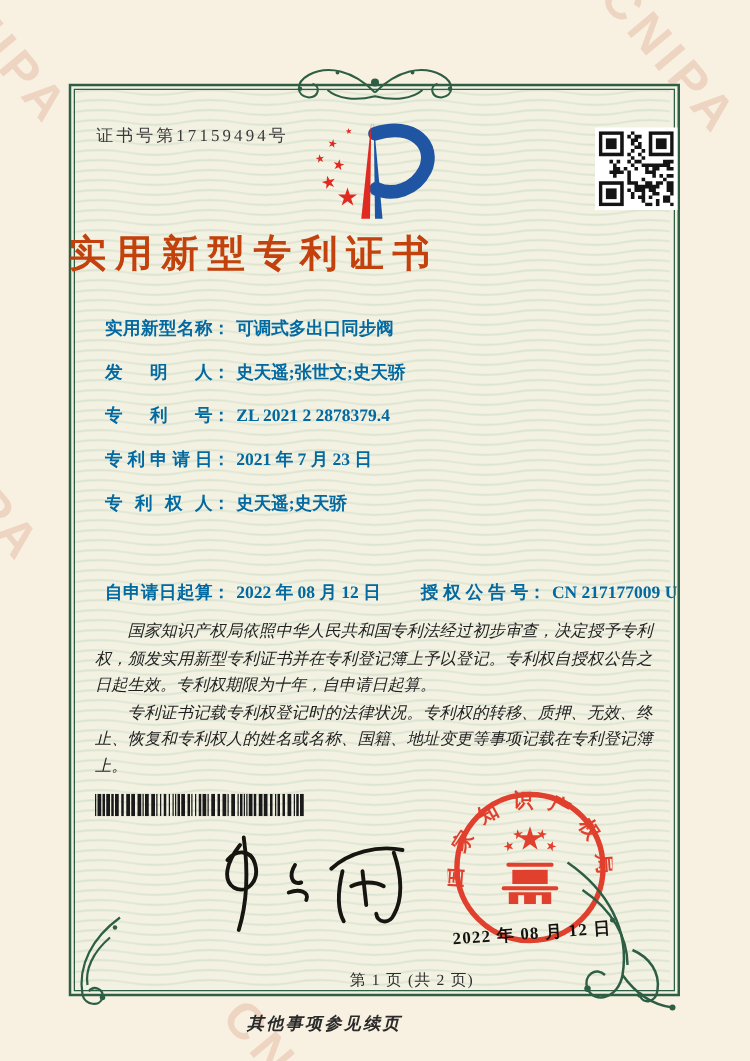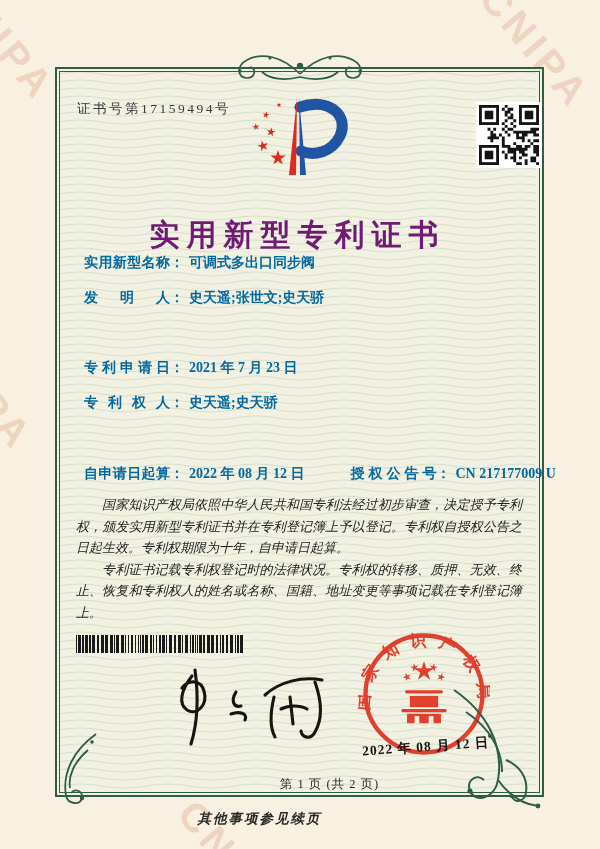--- a/index.html
+++ b/index.html
@@ -19,28 +19,28 @@
                border:1px solid #2e5f44;}
   .waves{position:absolute;left:1px;top:1px;z-index:0;opacity:.8;}
 
   .content{position:absolute;left:55px;top:67px;width:485px;height:796px;z-index:3;}
 
   .cert-no{position:absolute;left:22px;top:33px;font-size:13.5px;letter-spacing:2.5px;color:#3a3a3a;}
 
   .logo{position:absolute;left:188px;top:28px;}
   .qr{position:absolute;left:421px;top:35px;background:#fff;padding:3px;line-height:0;}
 
-  .title{position:absolute;left:0;top:116px;width:100%;text-align:center;
-         font-size:30px;font-weight:700;letter-spacing:7px;color:#701a75;margin-top:32px;}
+  .title{position:absolute;left:0;top:116px;width:100%;
+         font-size:30px;font-weight:700;letter-spacing:7px;color:#c2410c;}
 
   .field{position:absolute;left:29px;font-size:14px;font-weight:600;color:#0369a1;white-space:nowrap;}
   .lab{display:inline-block;width:86px;text-align:justify;text-align-last:justify;}
   .col{margin-right:5px;}
   .r1{top:187px}.r2{top:222px}.r3{top:257px}.r4{top:292px}.r5{top:327px}.r6{top:362px}.r7{top:398px}
-  .grant2{margin-left:46px;}
+  .grant2{margin-left:32px;}
 
   .paras{position:absolute;left:21px;top:427px;width:446px;font-size:13px;
          line-height:21.6px;font-style:italic;font-weight:500;color:#222;
          text-align:justify;}
   .paras p{margin:0;text-indent:2em;}
 
   .barcode{position:absolute;left:21px;top:568px;line-height:0;}
 
   .signer{position:absolute;left:29px;top:622px;font-family:"Liberation Sans","DejaVu Sans",sans-serif;
           font-size:15px;font-weight:700;color:#1d1d1d;line-height:26px;}
@@ -170,20 +170,23 @@
       </svg>
     </div>
 
     <div class="title">实用新型专利证书</div>
 
     <div class="field r1">
       <span class="lab">实用新型名称</span><span class="col">：</span><span class="val">可调式多出口同步阀</span>
     </div>
     <div class="field r2">
       <span class="lab">发明人</span><span class="col">：</span><span class="val">史天遥;张世文;史天骄</span>
+    </div>
+    <div class="field r3">
+      <span class="lab">专利号</span><span class="col">：</span><span class="val">ZL 2021 2 2878379.4</span>
     </div>
     <div class="field r4">
       <span class="lab">专利申请日</span><span class="col">：</span><span class="val">2021 年 7 月 23 日</span>
     </div>
     <div class="field r5">
       <span class="lab">专利权人</span><span class="col">：</span><span class="val">史天遥;史天骄</span>
     </div>
     <div class="field r7">
       <span class="lab">自申请日起算</span><span class="col">：</span><span class="val">2022 年 08 月 12 日</span><span class="lab grant2">授权公告号</span><span class="col">：</span><span class="val">CN 217177009 U</span>
     </div>

